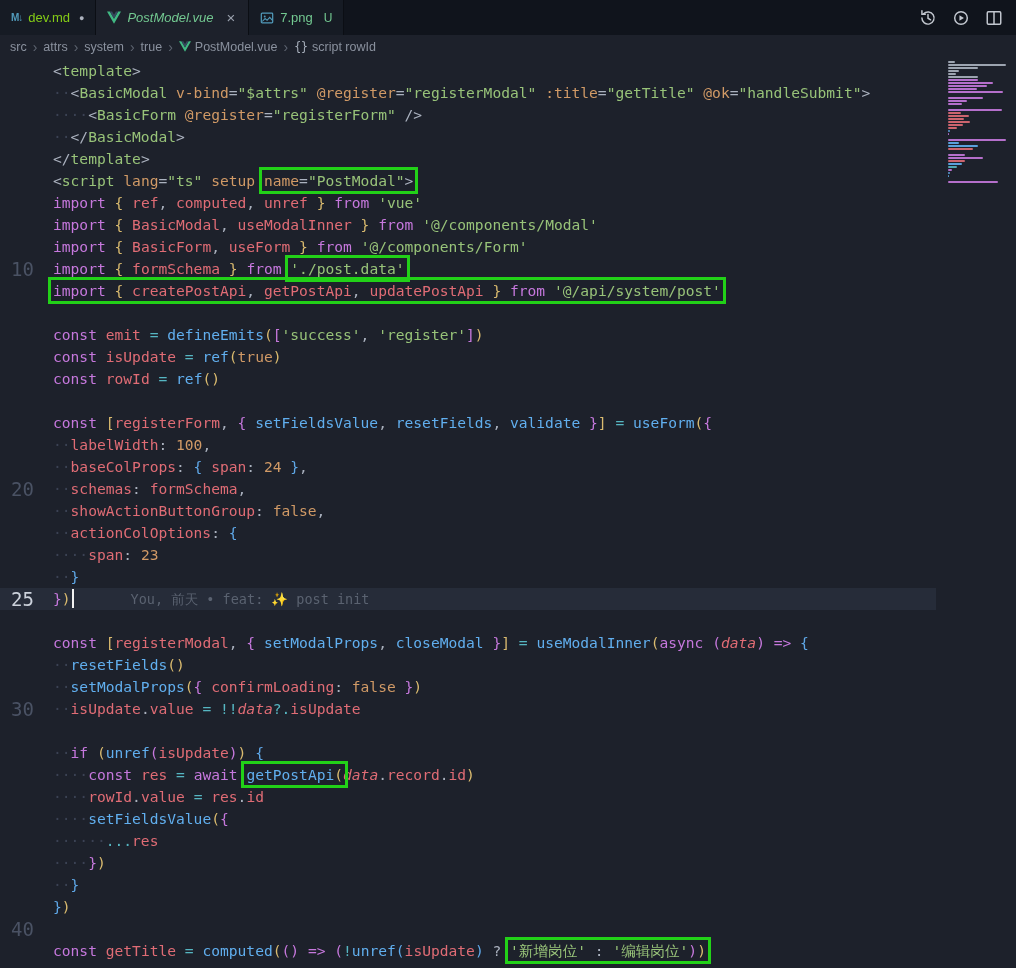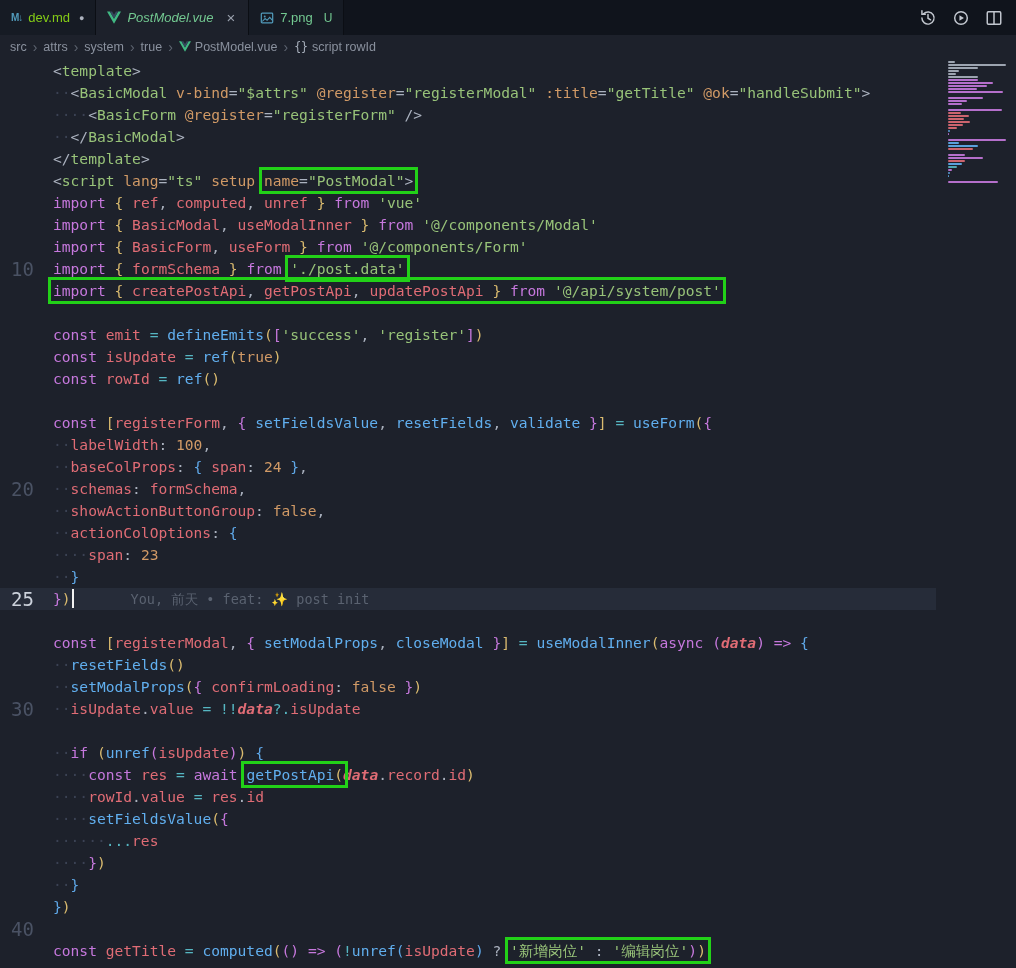--- a/index.html
+++ b/index.html
@@ -59,21 +59,21 @@
   .tk-f  { color:var(--tk-f);text-align:right; }
   .tk-v  { color:var(--tk-v); }
   .tk-n  { color:var(--tk-n); }
   .tk-t  { color:var(--tk-t); }
   .tk-a  { color:var(--tk-a); }
   .tk-o  { color:var(--tk-o); }
   .tk-ws { color:var(--tk-ws); }
   .tk-b1 { color:var(--tk-b1); }
   .tk-b2 { color:var(--tk-b2); }
   .tk-b3 { color:var(--tk-b3); }
-  .tk-pi { color:var(--tk-pi); font-style:italic;font-weight:bold; }
+  .tk-pi { color:var(--tk-pi); font-style:italic; }
   .anno { outline:3px solid var(--anno); outline-offset:2px; }
   .cursor {
     display:inline-block; width:2px; height:19px; background:#f2f2f2;
     vertical-align:-4px; margin-left:1px;
   }
   .blame { color:#5a6270; margin-left:57px; font-size:13.5px; }
   
   .minimap { position:absolute; top:3px; right:0; width:74px; padding:0 4px 0 6px; }
   .mm-line { height:2px; margin-bottom:1px; border-radius:1px; opacity:.9; }
 </style>

